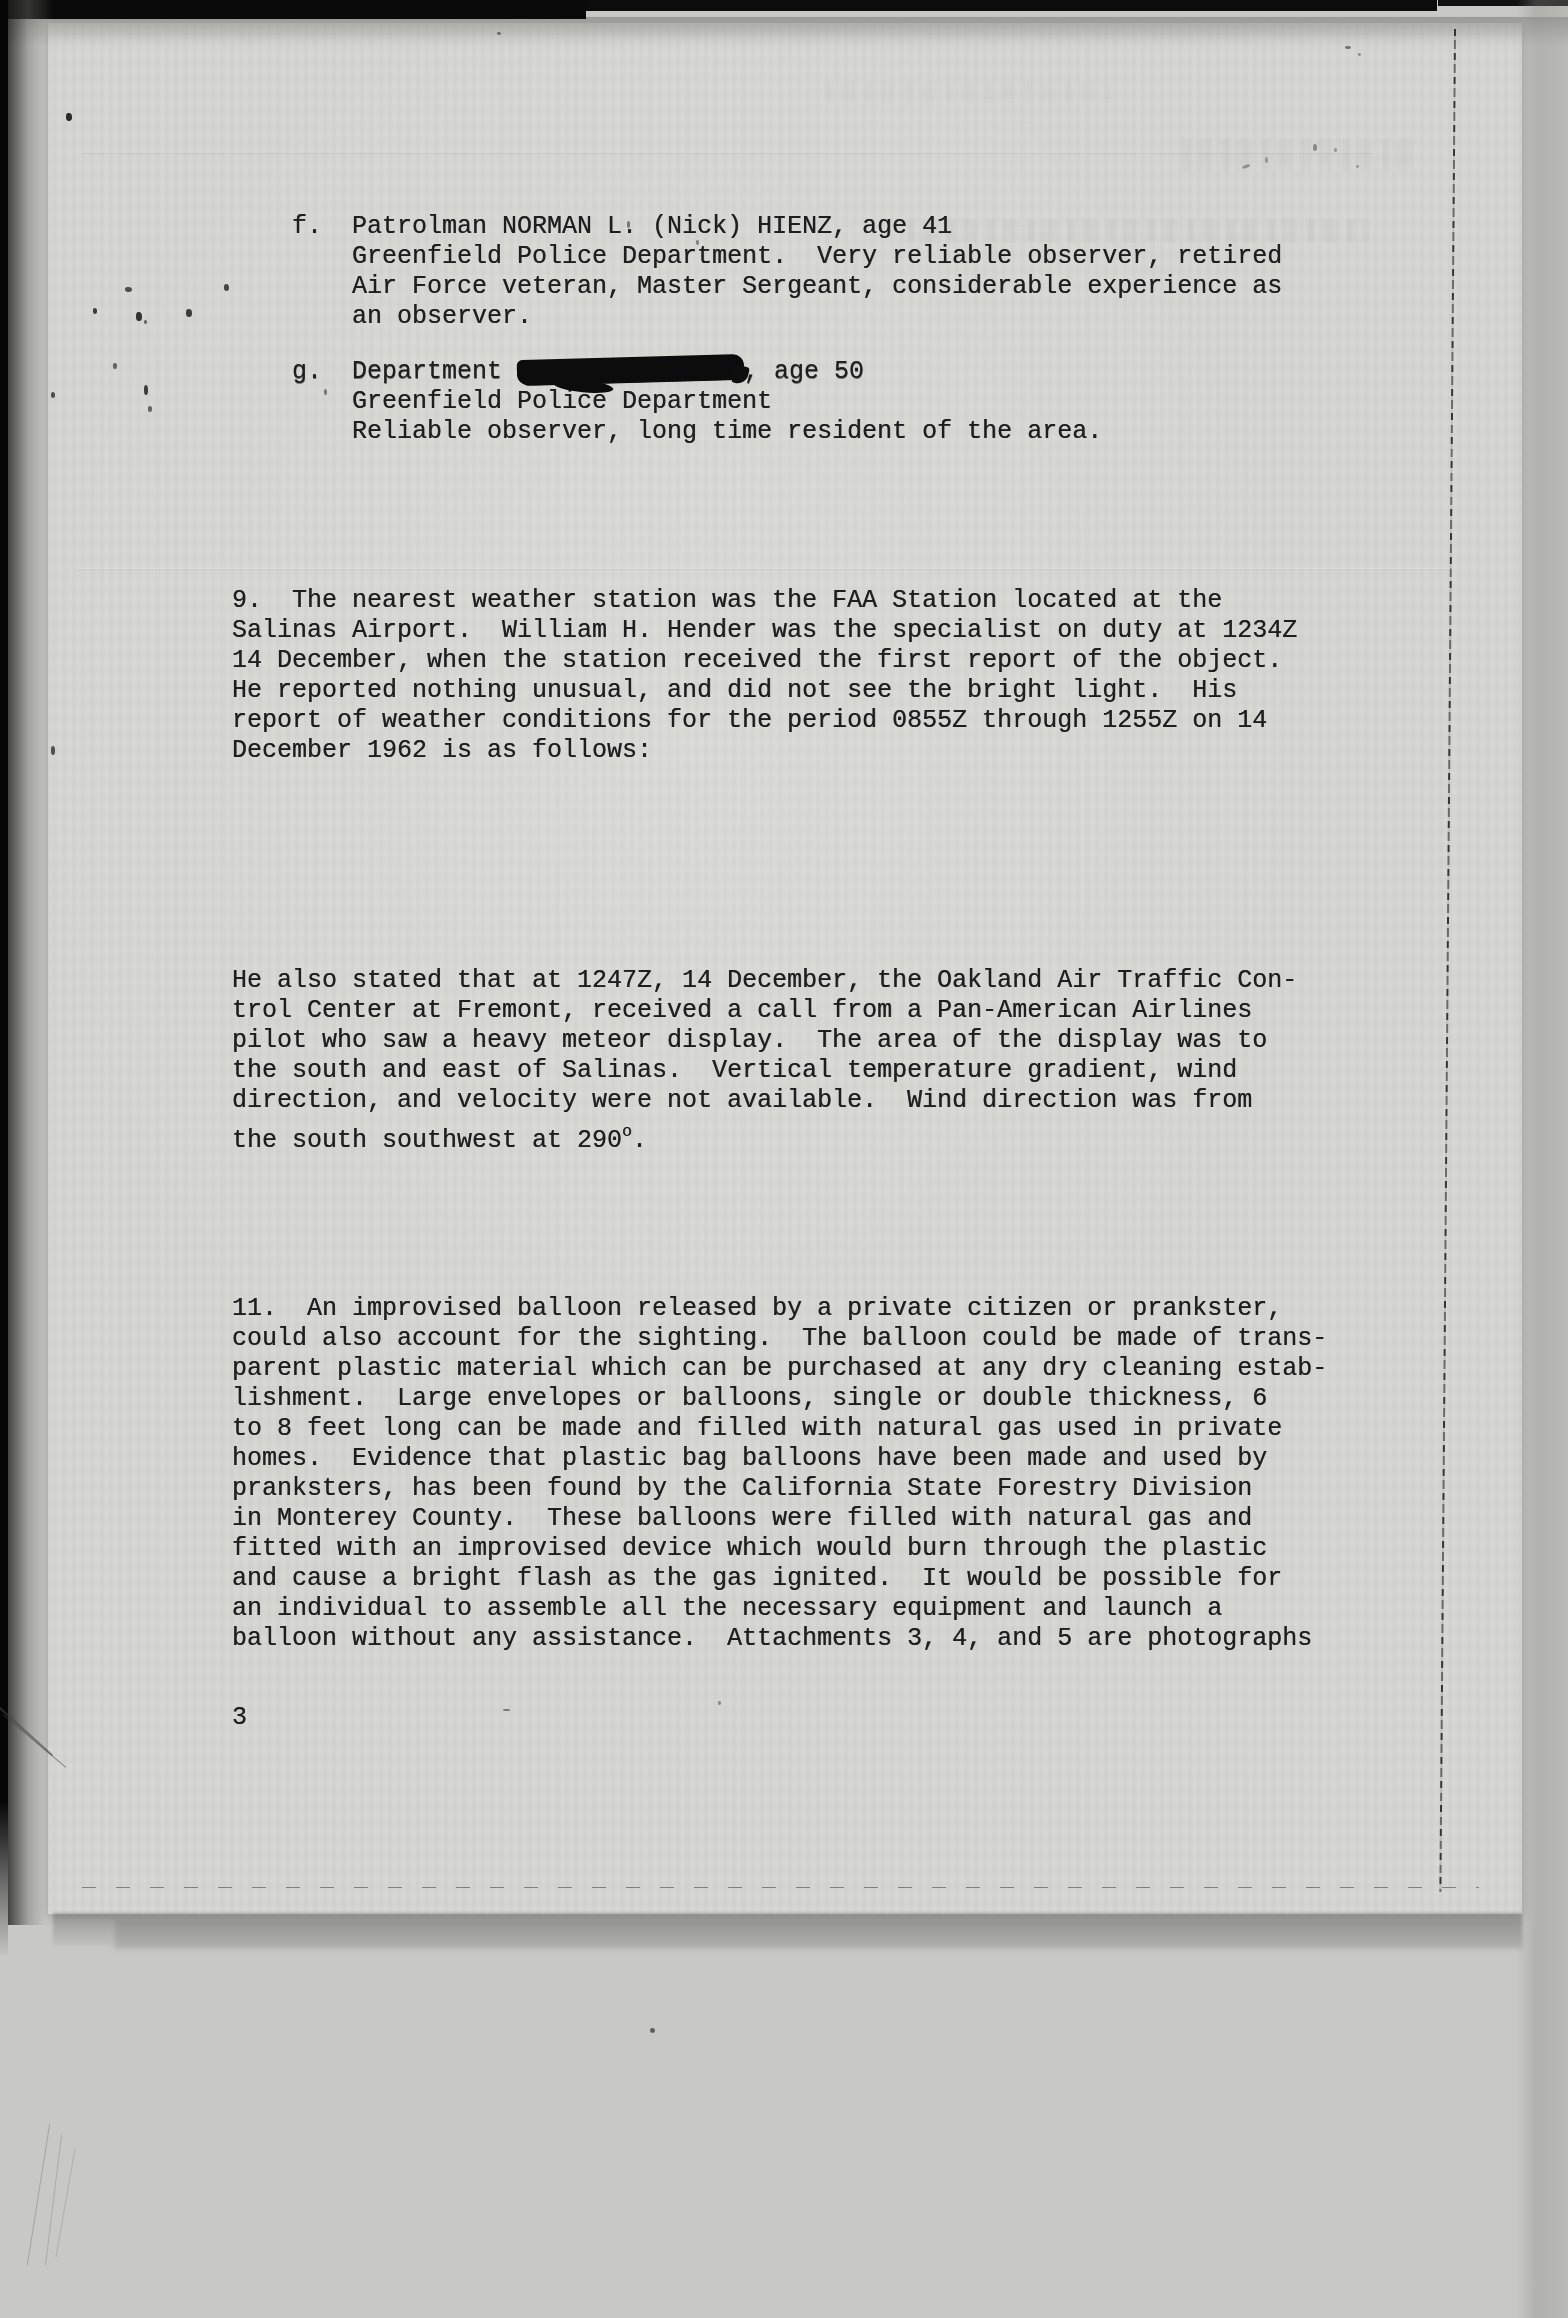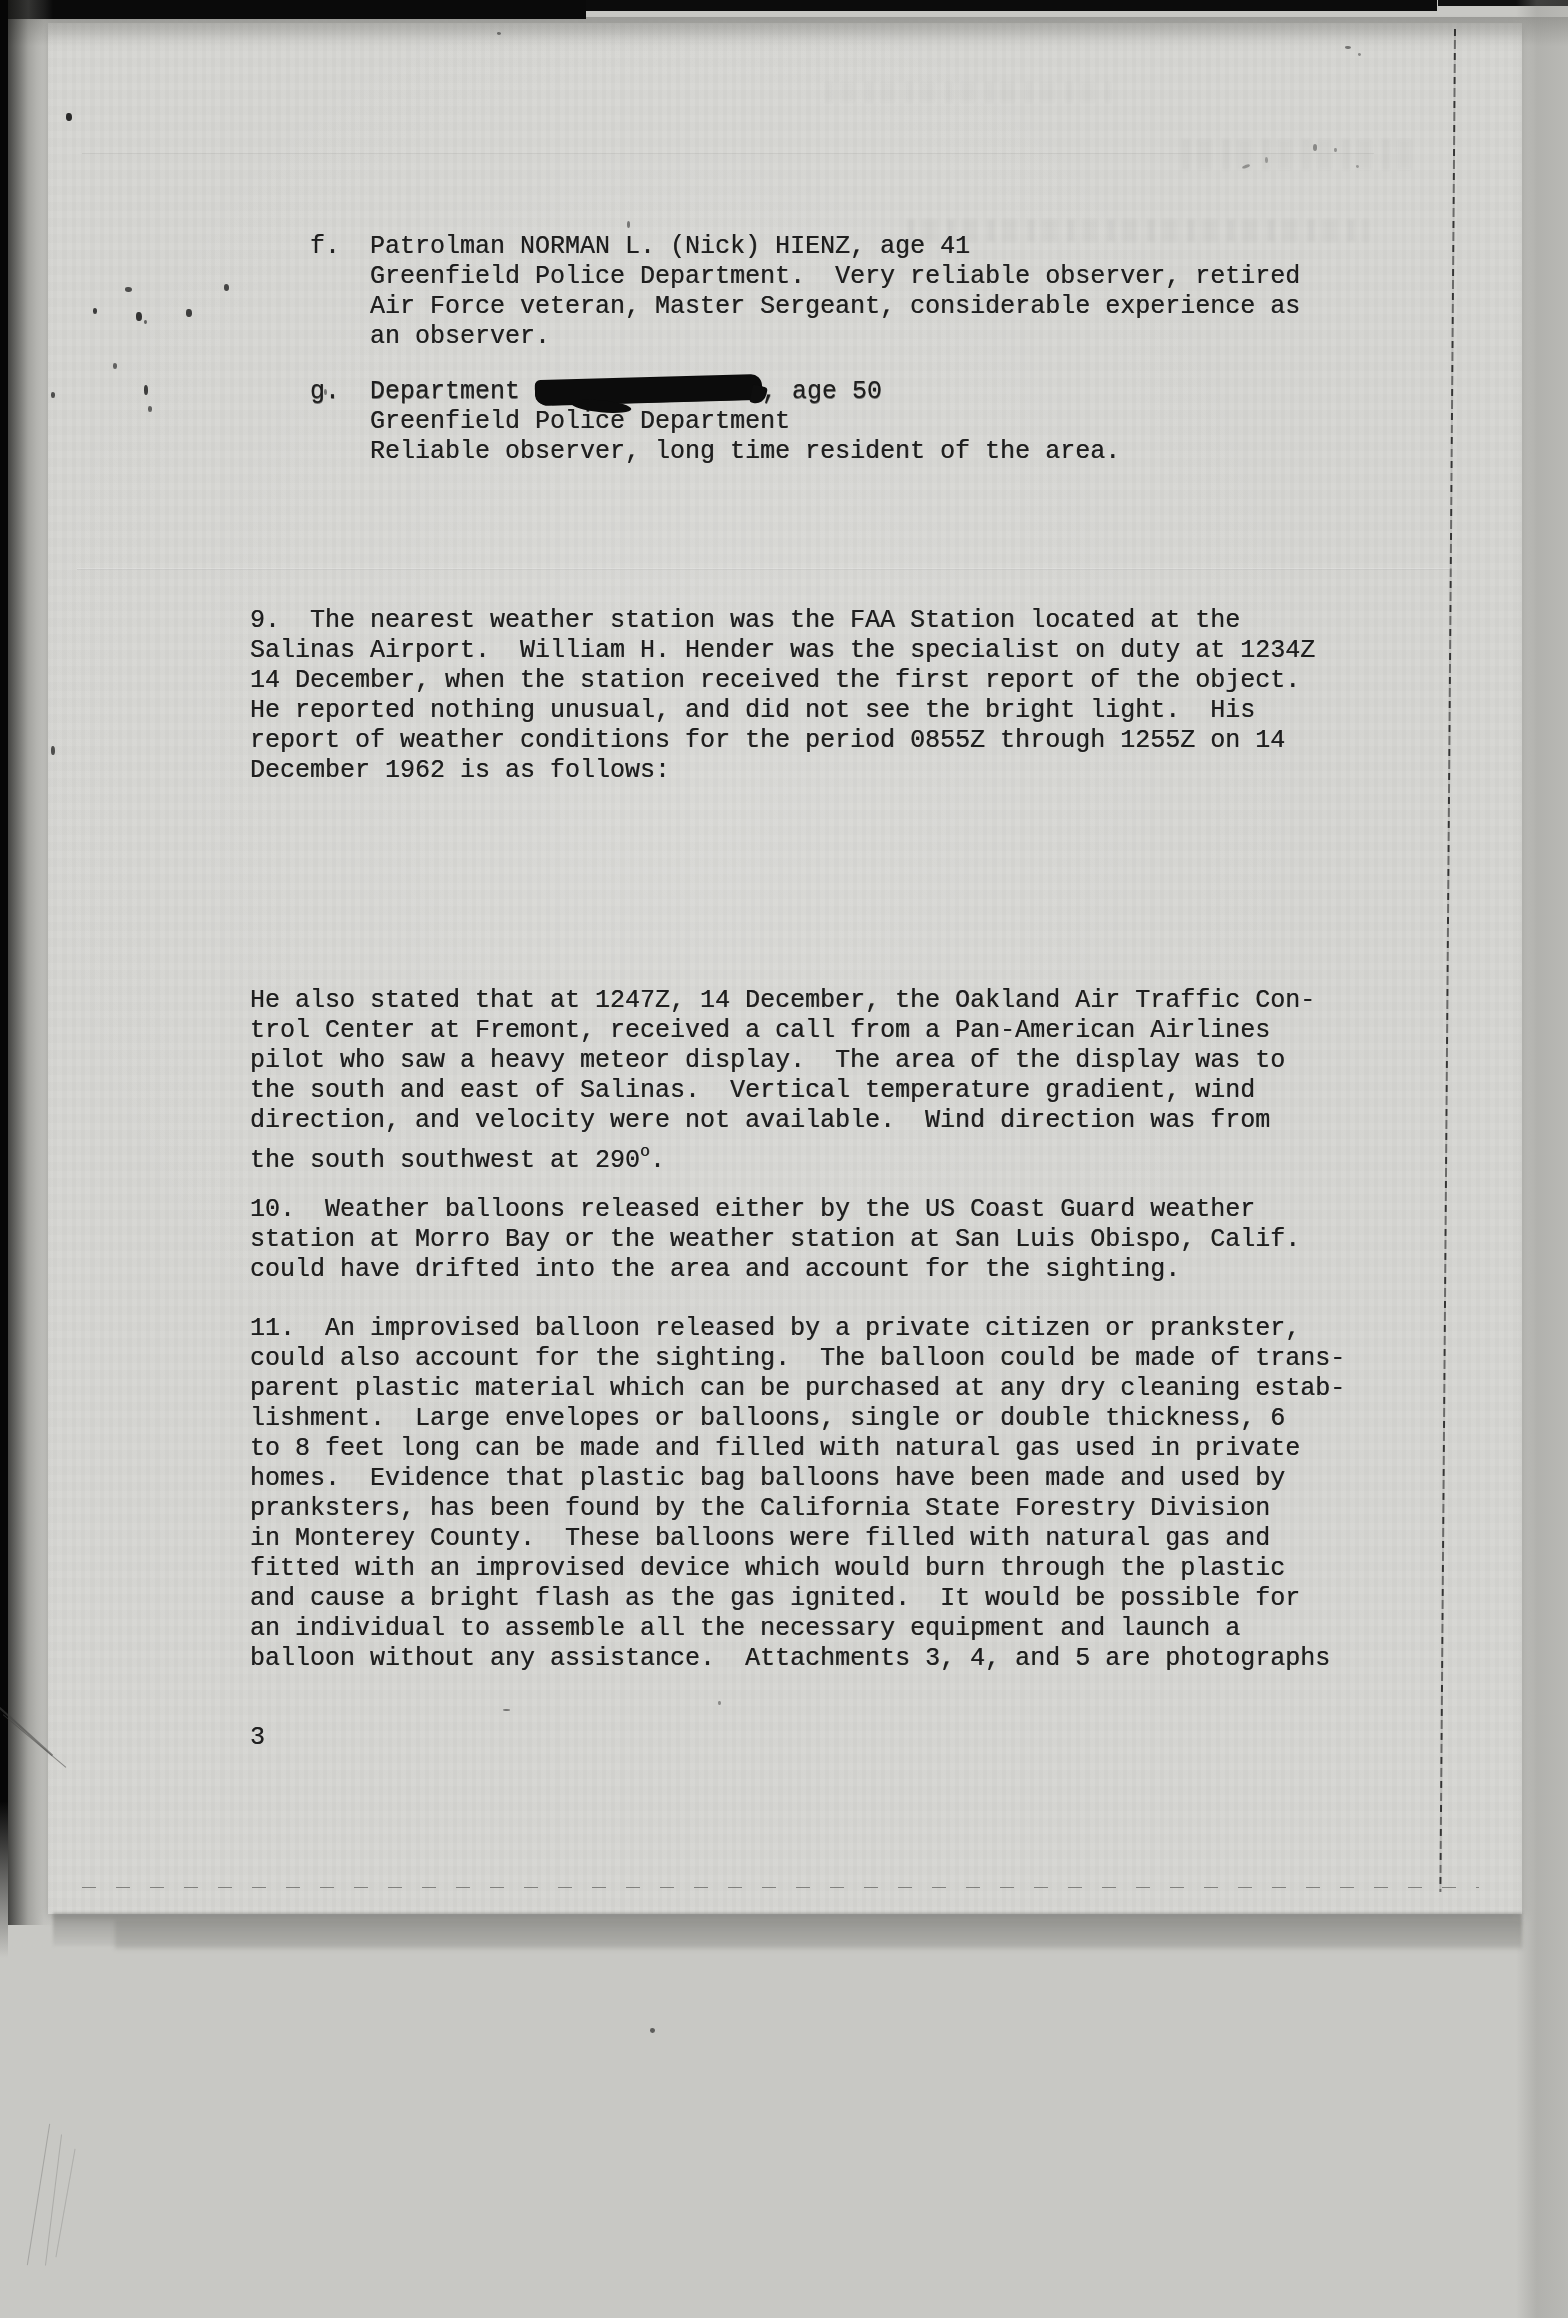--- a/index.html
+++ b/index.html
@@ -64,26 +64,25 @@
   .streak-1{position:absolute;left:77px;top:568px;width:1375px;height:1.6px;
     background:linear-gradient(to bottom, rgba(255,255,255,.40), rgba(60,60,58,.14));}
   .streak-2{position:absolute;left:82px;top:153px;width:1292px;height:1.1px;background:rgba(80,80,78,.10);}
   .bottom-dots{
     position:absolute;left:82px;top:1887px;width:1397px;height:1.1px;
     background:repeating-linear-gradient(to right, rgba(40,40,38,.48) 0 14.3px, rgba(40,40,38,0) 14.3px 34px);
   }
 
   
   .tw{
-    position:absolute;left:250px;
+    position:absolute;left:232px;
     font-family:"Liberation Mono","DejaVu Sans Mono",monospace;
     font-size:25px;line-height:30px;white-space:pre;
     color:#1e1e1e;
     text-shadow:0.3px 0.3px 0.5px rgba(25,25,25,.55), -0.2px 0 0.3px rgba(25,25,25,.30);
-    margin-top:20px;
   }
   .sup{font-size:16.5px;vertical-align:11.5px;letter-spacing:0;}
   .redaction{
     display:inline-block;width:227px;height:26.4px;vertical-align:-5px;
     background:#0c0c0c;border-radius:5.5px 11px 6.6px 13.2px;
     transform:rotate(-1.6deg);position:relative;
     box-shadow:4.4px 3.3px 0 -3.8px #0c0c0c, -3.3px 2.2px 0 -3.3px #0c0c0c;
   }
   .redaction::before{
     content:"";position:absolute;left:16%;bottom:-7.7px;width:60px;height:12px;
@@ -177,23 +176,20 @@
 December 1962 is as follows:</div>
 
 
   <div class="tw" style="top:966px"><span>He also stated that at 1247Z, 14 December, the Oakland Air Traffic Con-
 trol Center at Fremont, received a call from a Pan-American Airlines
 pilot who saw a heavy meteor display.  The area of the display was to
 the south and east of Salinas.  Vertical temperature gradient, wind
 direction, and velocity were not available.  Wind direction was from</span>
 <span><span>the south southwest at 290</span><span class="sup">o</span><span>.</span></span></div>
 
-  <div class="tw" style="top:1175px">10.  Weather balloons released either by the US Coast Guard weather
-station at Morro Bay or the weather station at San Luis Obispo, Calif.
-could have drifted into the area and account for the sighting.</div>
 
   <div class="tw" style="top:1294px">11.  An improvised balloon released by a private citizen or prankster,
 could also account for the sighting.  The balloon could be made of trans-
 parent plastic material which can be purchased at any dry cleaning estab-
 lishment.  Large envelopes or balloons, single or double thickness, 6
 to 8 feet long can be made and filled with natural gas used in private
 homes.  Evidence that plastic bag balloons have been made and used by
 pranksters, has been found by the California State Forestry Division
 in Monterey County.  These balloons were filled with natural gas and
 fitted with an improvised device which would burn through the plastic

